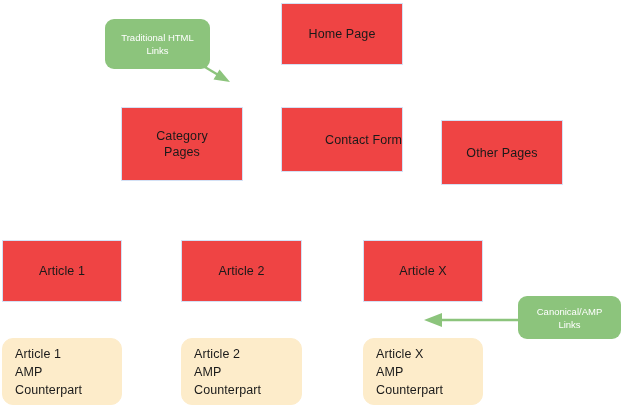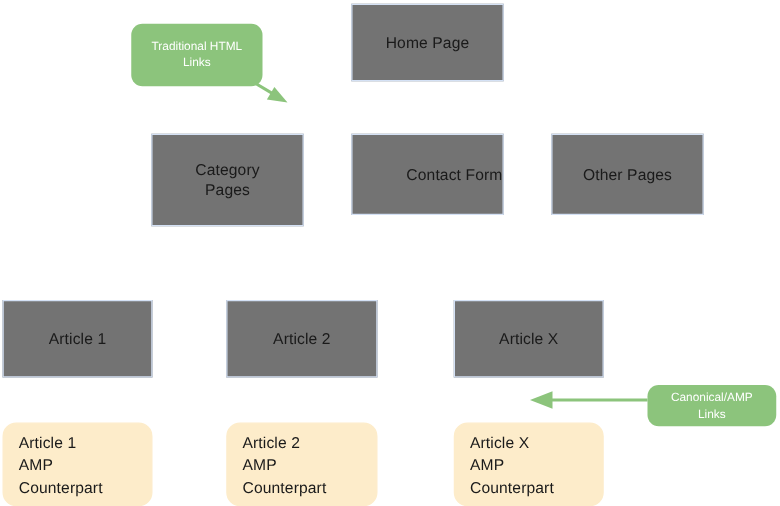--- a/index.html
+++ b/index.html
@@ -26,21 +26,21 @@
     display: flex;
     align-items: center;
     justify-content: center;
     text-align: center;
     color: #1a1a1a;
     font-size: 12.5px;
     line-height: 16px;
     letter-spacing: 0.1px;
   }
   .node.blue {
-    background: #737373;
+    background: #ef4444;
     border: 1px solid #d4e1f5;
   }
   .node.yellow {
     background: #fdecca;
     border: 1px solid #fdecca;
     border-radius: 11px;
     justify-content: flex-start;
     text-align: left;
     padding-left: 12px;
     line-height: 18px;
@@ -104,21 +104,21 @@
 
   <div class="node blue" style="left:121px; top:107px; width:122px; height:74px;">
     <span class="label">Category
 Pages</span>
   </div>
 
   <div class="node blue" style="left:281px; top:107px; width:122px; height:65px;justify-content:flex-end;">
     <span class="label">Contact Form</span>
   </div>
 
-  <div class="node blue" style="left:441px; top:107px; width:122px; height:65px;">
+  <div class="node blue" style="left:441px; top:120px; width:122px; height:65px;">
     <span class="label">Other Pages</span>
   </div>
 
   <div class="node blue" style="left:2px; top:240px; width:120px; height:62px;">
     <span class="label">Article 1</span>
   </div>
 
   <div class="node blue" style="left:181px; top:240px; width:121px; height:62px;">
     <span class="label">Article 2</span>
   </div>
@@ -138,18 +138,18 @@
 AMP
 Counterpart</span>
   </div>
 
   <div class="node yellow" style="left:363px; top:338px; width:120px; height:67px;">
     <span class="label">Article X
 AMP
 Counterpart</span>
   </div>
 
-  <div class="callout" style="left:518px; top:308px; width:103px; height:33px;">
+  <div class="callout" style="left:518px; top:296px; width:103px; height:43px;">
     <span class="label">Canonical/AMP
 Links</span>
   </div>
 
 </div>
 
 </body></html>

